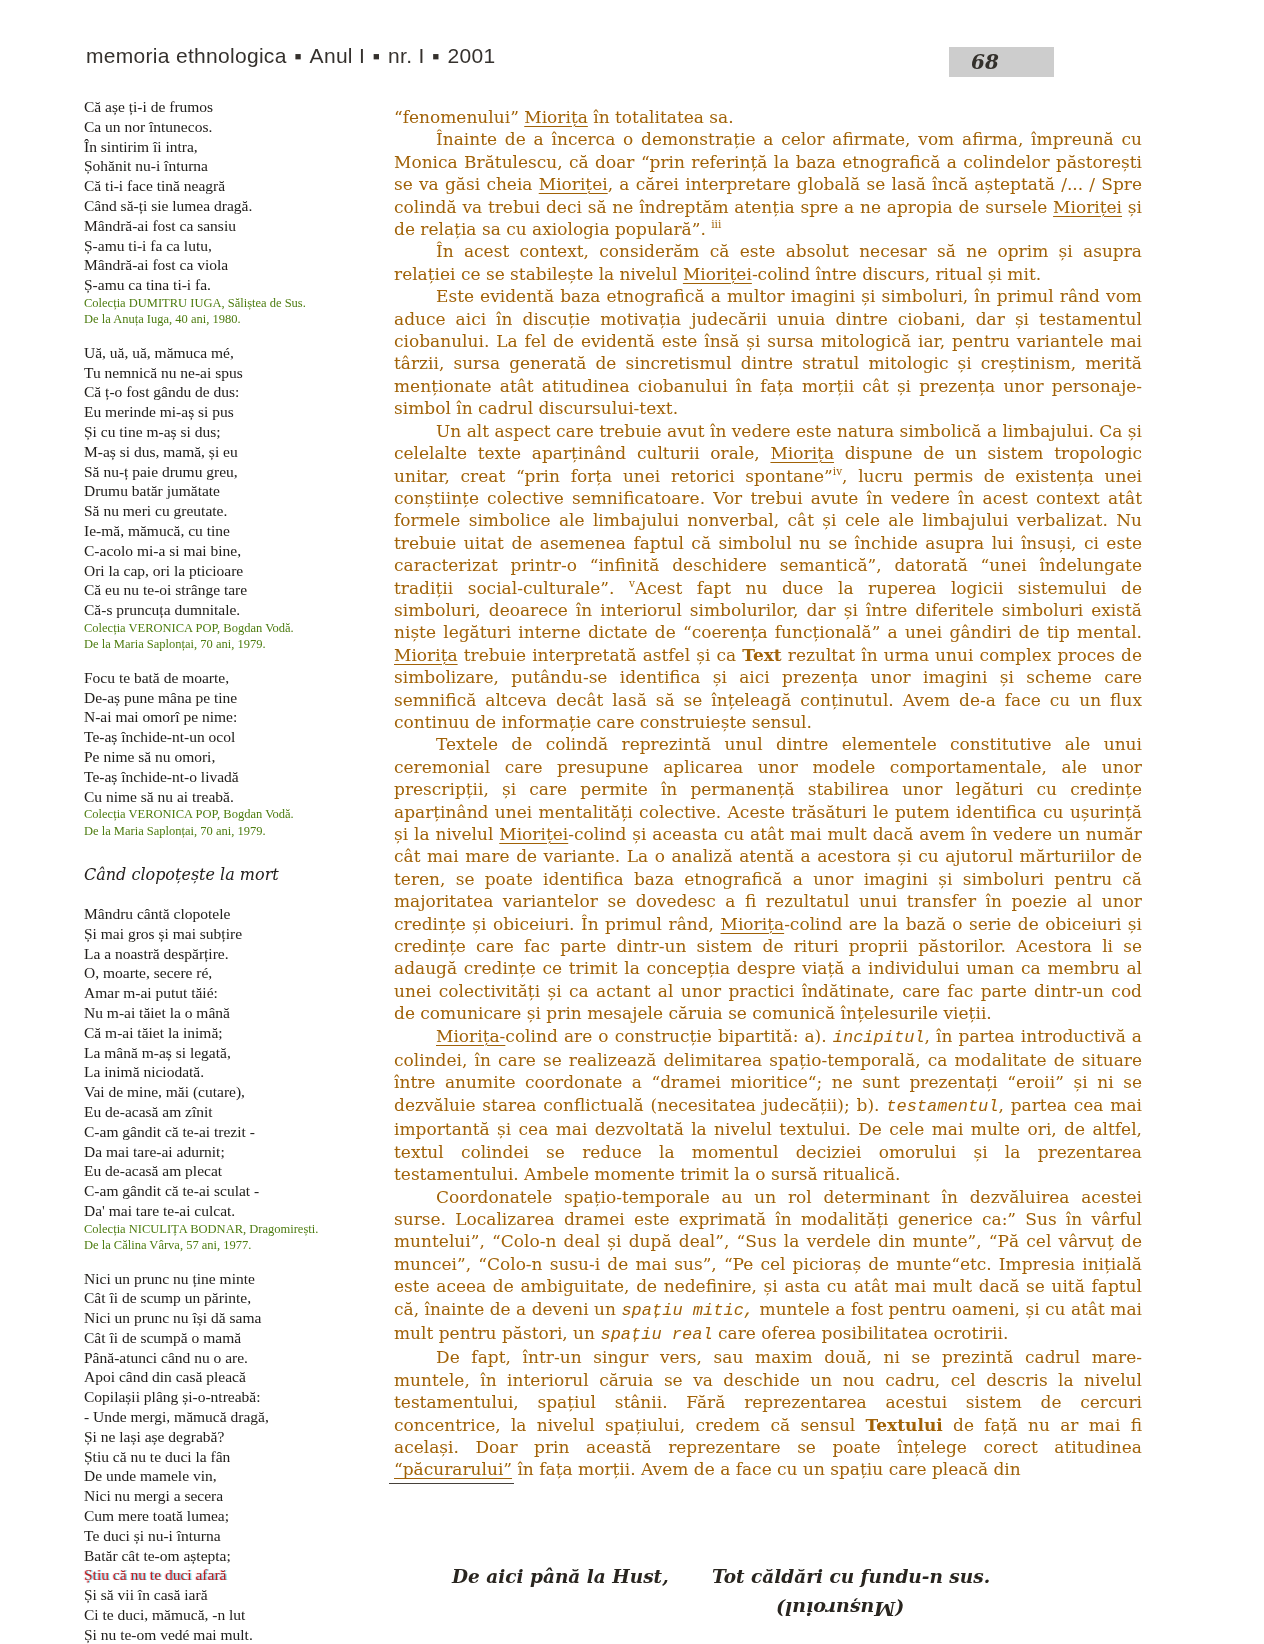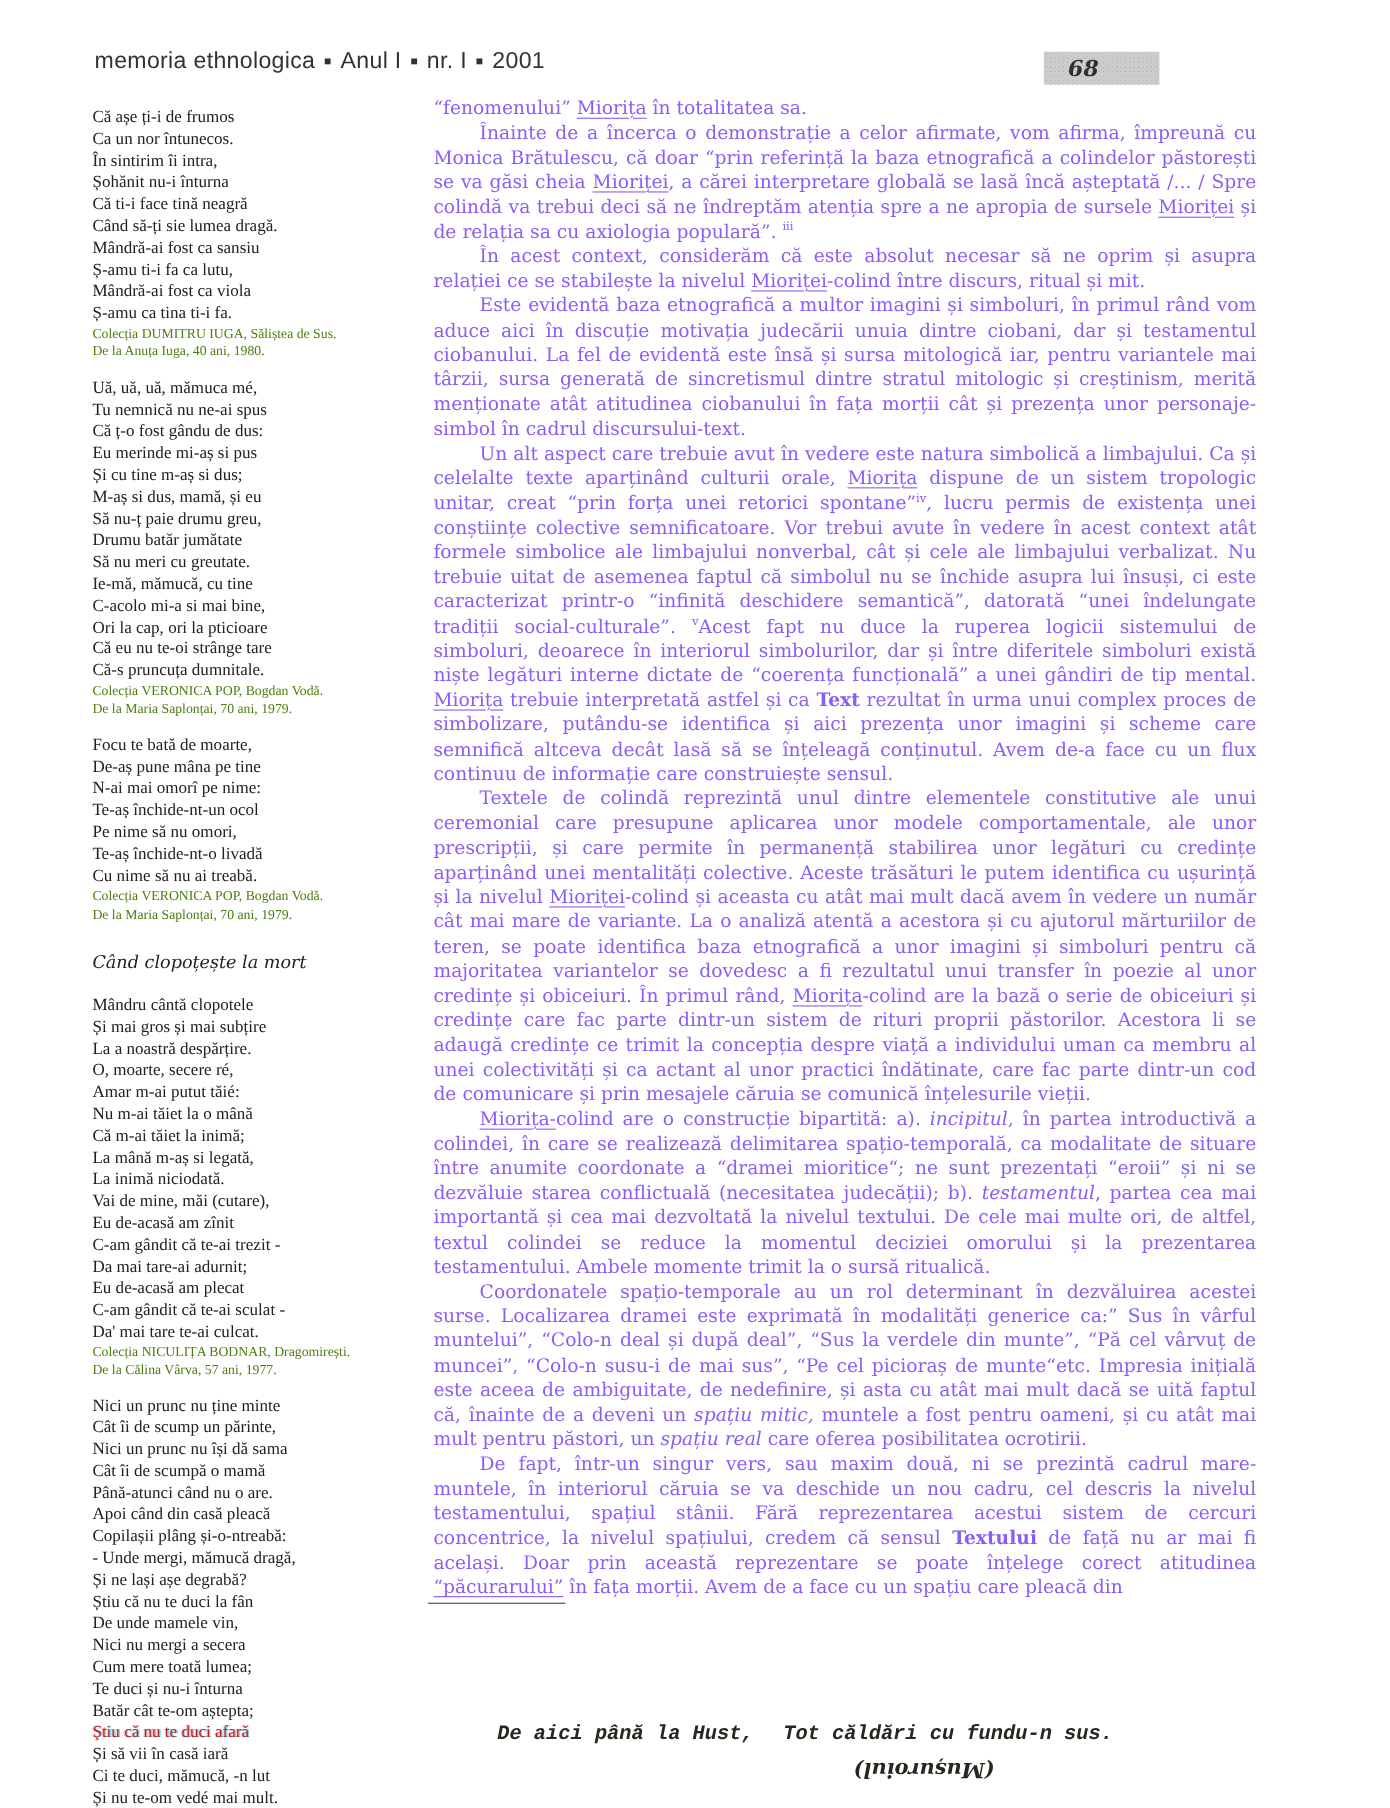--- a/index.html
+++ b/index.html
@@ -20,34 +20,34 @@
   
   .left-col{position:absolute;left:84px;top:97px;width:305px;font-size:15.5px;line-height:19.8px;
     color:#23201d;white-space:nowrap;}
   .poem{margin:0 0 15px 0;font-family:Liberation Serif, serif;}
   .poem-line{height:19.8px;}
   .poem-heading{font-style:italic;font-size:16px;margin:26px 0 19px 0;}
   .poem-attr{font-size:12.5px;line-height:16.4px;color:#4d7c0f;}
   .artifact{color:#b91c1c;text-shadow:1.2px 0 0 rgba(0,190,235,.55),-1.2px 0 0 rgba(255,110,130,.35);}
 
   
-  .right-col{position:absolute;left:394px;top:88px;width:748px;font-size:17px;line-height:22.4px;
-    text-align:justify;color:#8b5cf6;}
+  .right-col{position:absolute;left:394px;top:106px;width:748px;font-size:17px;line-height:22.4px;
+    text-align:justify;color:#a16207;}
   .para{margin:0;}
   .para.indent{text-indent:42px;}
   .s-u{text-decoration:underline;text-underline-offset:2.5px;text-decoration-thickness:1px;}
   .s-b{font-weight:bold;}
-  .s-i{font-style:italic;}
+  .s-i{font-style:italic;font-family:Liberation Mono, monospace;}
   .s-sup{font-size:10.5px;vertical-align:super;line-height:0;}
   .s-u2{text-decoration:underline;text-underline-offset:2.5px;position:relative;}
   .s-u2::after{content:"";position:absolute;left:-5px;right:-2px;bottom:-5px;height:1px;background:#46413a;}
 
   
   .footer-left,.footer-right{position:absolute;top:1566px;font-weight:700;font-style:italic;
-    font-size:18.5px;color:#29251f;white-space:nowrap;font-family:Liberation Mono, monospace;}
+    font-size:18.5px;color:#29251f;white-space:nowrap;}
   .footer-left{left:452px;}
   .footer-right{left:712px;}
   .footer-rotated{position:absolute;left:776px;top:1598px;font-weight:700;font-style:italic;
     font-size:19px;color:#29251f;transform:rotate(180deg);white-space:nowrap;}
 </style>
 </head>
 <body>
 
 <div class="page">
 

